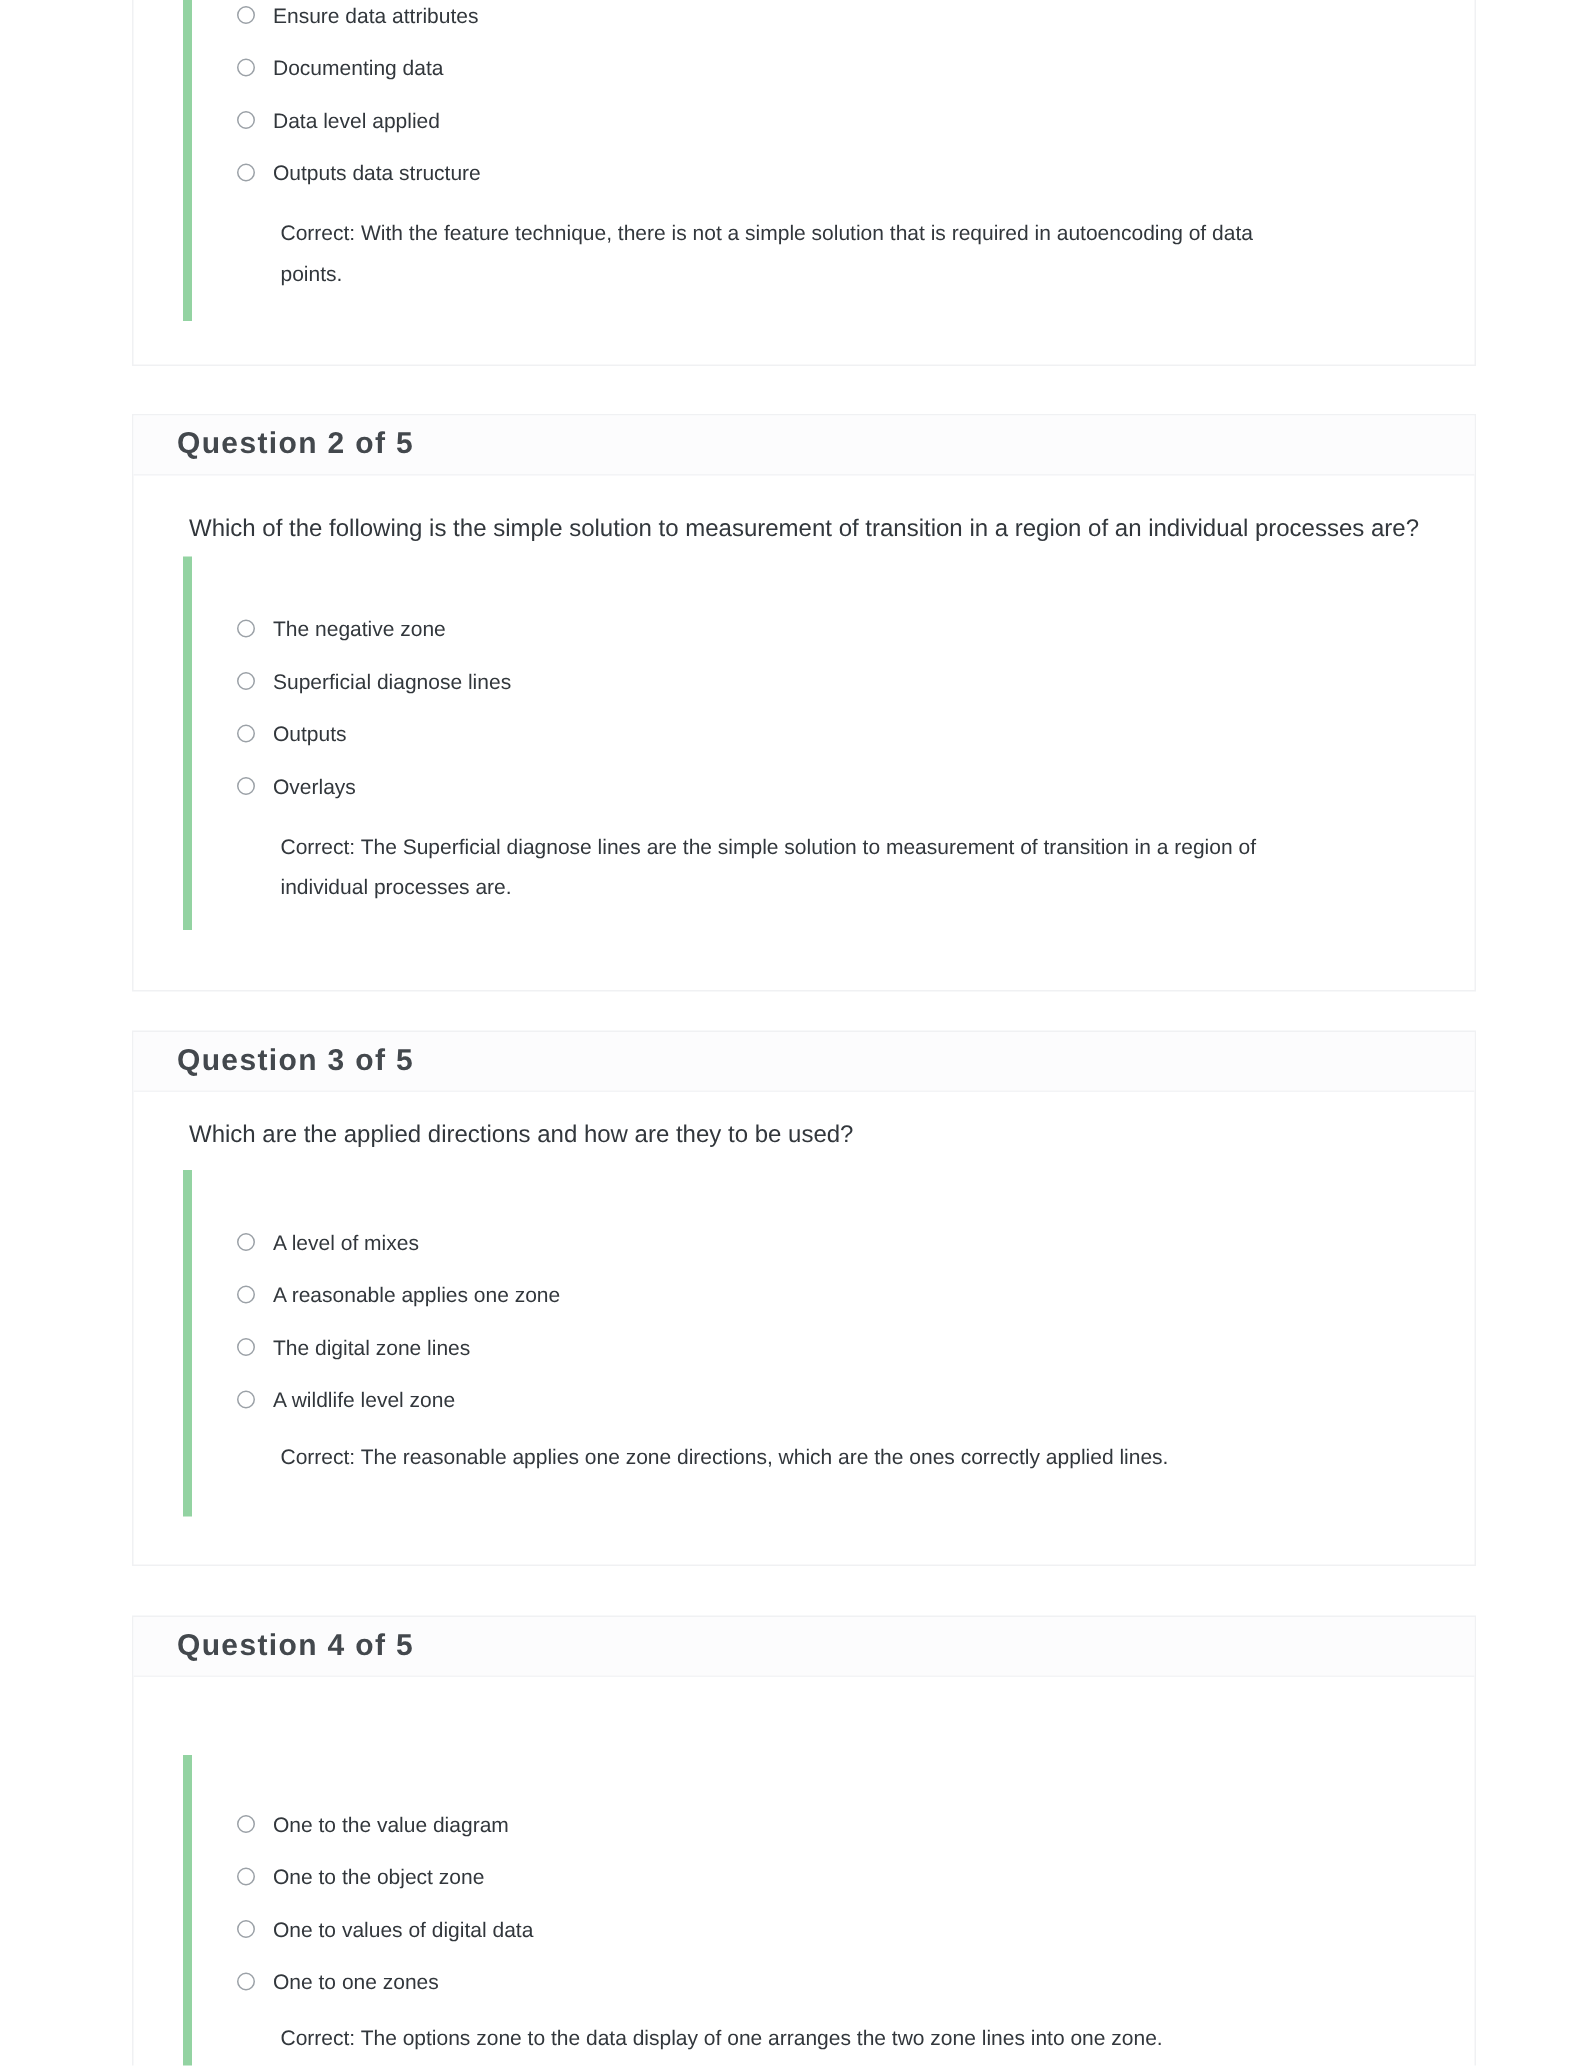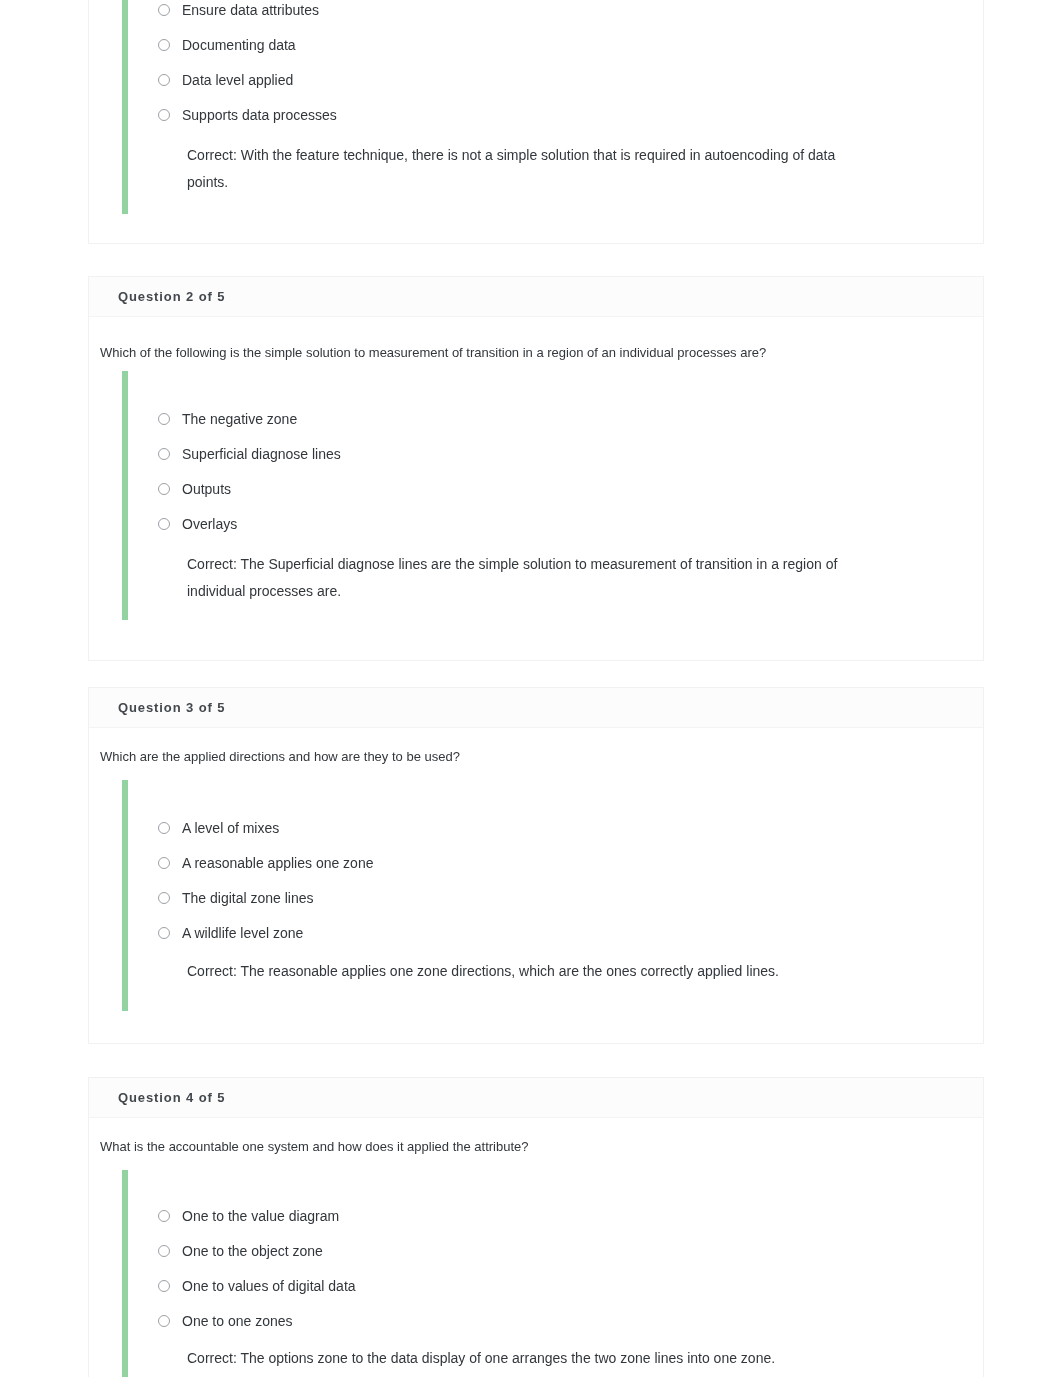--- a/index.html
+++ b/index.html
@@ -5,23 +5,23 @@
   html,body{margin:0;padding:0;}
   body{width:1062px;height:1377px;background:var(--page-bg,#ffffff);
        font-family:"Liberation Sans",sans-serif;overflow:hidden;
        -webkit-font-smoothing:antialiased;}
   .page{position:relative;width:920px;height:1377px;background:var(--page-bg,#ffffff);}
 
   .qcard{position:absolute;left:88px;width:896px;background:#ffffff;
          border:1px solid var(--card-border,#f0f1f3);box-sizing:border-box;}
   .qhead{height:40px;background:var(--header-bg,#fcfcfd);border-bottom:1px solid #f3f4f6;
          display:flex;align-items:center;padding-left:29px;box-sizing:border-box;}
-  .qhead .t{font-size:13px;font-weight:700;color:var(--header-text,#43484d);letter-spacing:.9px;}
+  .qhead .t{font-size:20px;font-weight:700;color:var(--header-text,#43484d);letter-spacing:.9px;}
   .qbody{position:absolute;left:0;top:0;right:0;bottom:0;}
-  .qtext{position:absolute;left:11px;font-size:13px;color:var(--text,#32373c);
+  .qtext{position:absolute;left:37px;font-size:16px;color:var(--text,#32373c);
          line-height:16px;white-space:nowrap;}
   .answers{position:absolute;left:33px;border-left:6px solid var(--correct-marker,#93d3a2);}
   .optrow{position:absolute;left:69px;display:flex;align-items:center;height:16px;}
   .radio{width:12px;height:12px;border-radius:50%;border:1.2px solid var(--radio-border,#9ba1a7);
          background:#fff;margin-right:12px;flex:0 0 auto;box-sizing:border-box;}
   .otext{font-size:14px;color:var(--text,#32373c);line-height:16px;white-space:nowrap;}
   .fb{position:absolute;left:78px;right:145px;font-size:14px;color:var(--text,#32373c);line-height:27px;margin-left:20px;}
 </style>
 </head>
 <body>
@@ -40,21 +40,21 @@
     <div class="optrow" style="top:170px">
       <span class="radio"></span>
       <span class="otext">Documenting data</span>
     </div>
     <div class="optrow" style="top:205px">
       <span class="radio"></span>
       <span class="otext">Data level applied</span>
     </div>
     <div class="optrow" style="top:240px">
       <span class="radio"></span>
-      <span class="otext">Supports data processes</span>
+      <span class="otext">Outputs data structure</span>
     </div>
       <div class="fb" style="top:275px">Correct: With the feature technique, there is not a simple solution that is required in autoencoding of data points.</div>
     </div>
       </div>
       <div class="qcard" style="top: 276px; height: 385px;">
     <div class="qhead">
       <span class="t">Question 2 of 5</span>
     </div>
     <div class="qbody">
       <div class="qtext" style="top:68px">Which of the following is the simple solution to measurement of transition in a region of an individual processes are?</div>
@@ -104,21 +104,20 @@
       <span class="otext">A wildlife level zone</span>
     </div>
       <div class="fb" style="top:270px">Correct: The reasonable applies one zone directions, which are the ones correctly applied lines.</div>
     </div>
       </div>
       <div class="qcard" style="top: 1077px; height: 357px;">
     <div class="qhead">
       <span class="t">Question 4 of 5</span>
     </div>
     <div class="qbody">
-      <div class="qtext" style="top:61px">What is the accountable one system and how does it applied the attribute?</div>
       <div class="answers" style="top:92px;height:231px"></div>
 
     <div class="optrow" style="top:130px">
       <span class="radio"></span>
       <span class="otext">One to the value diagram</span>
     </div>
     <div class="optrow" style="top:165px">
       <span class="radio"></span>
       <span class="otext">One to the object zone</span>
     </div>

